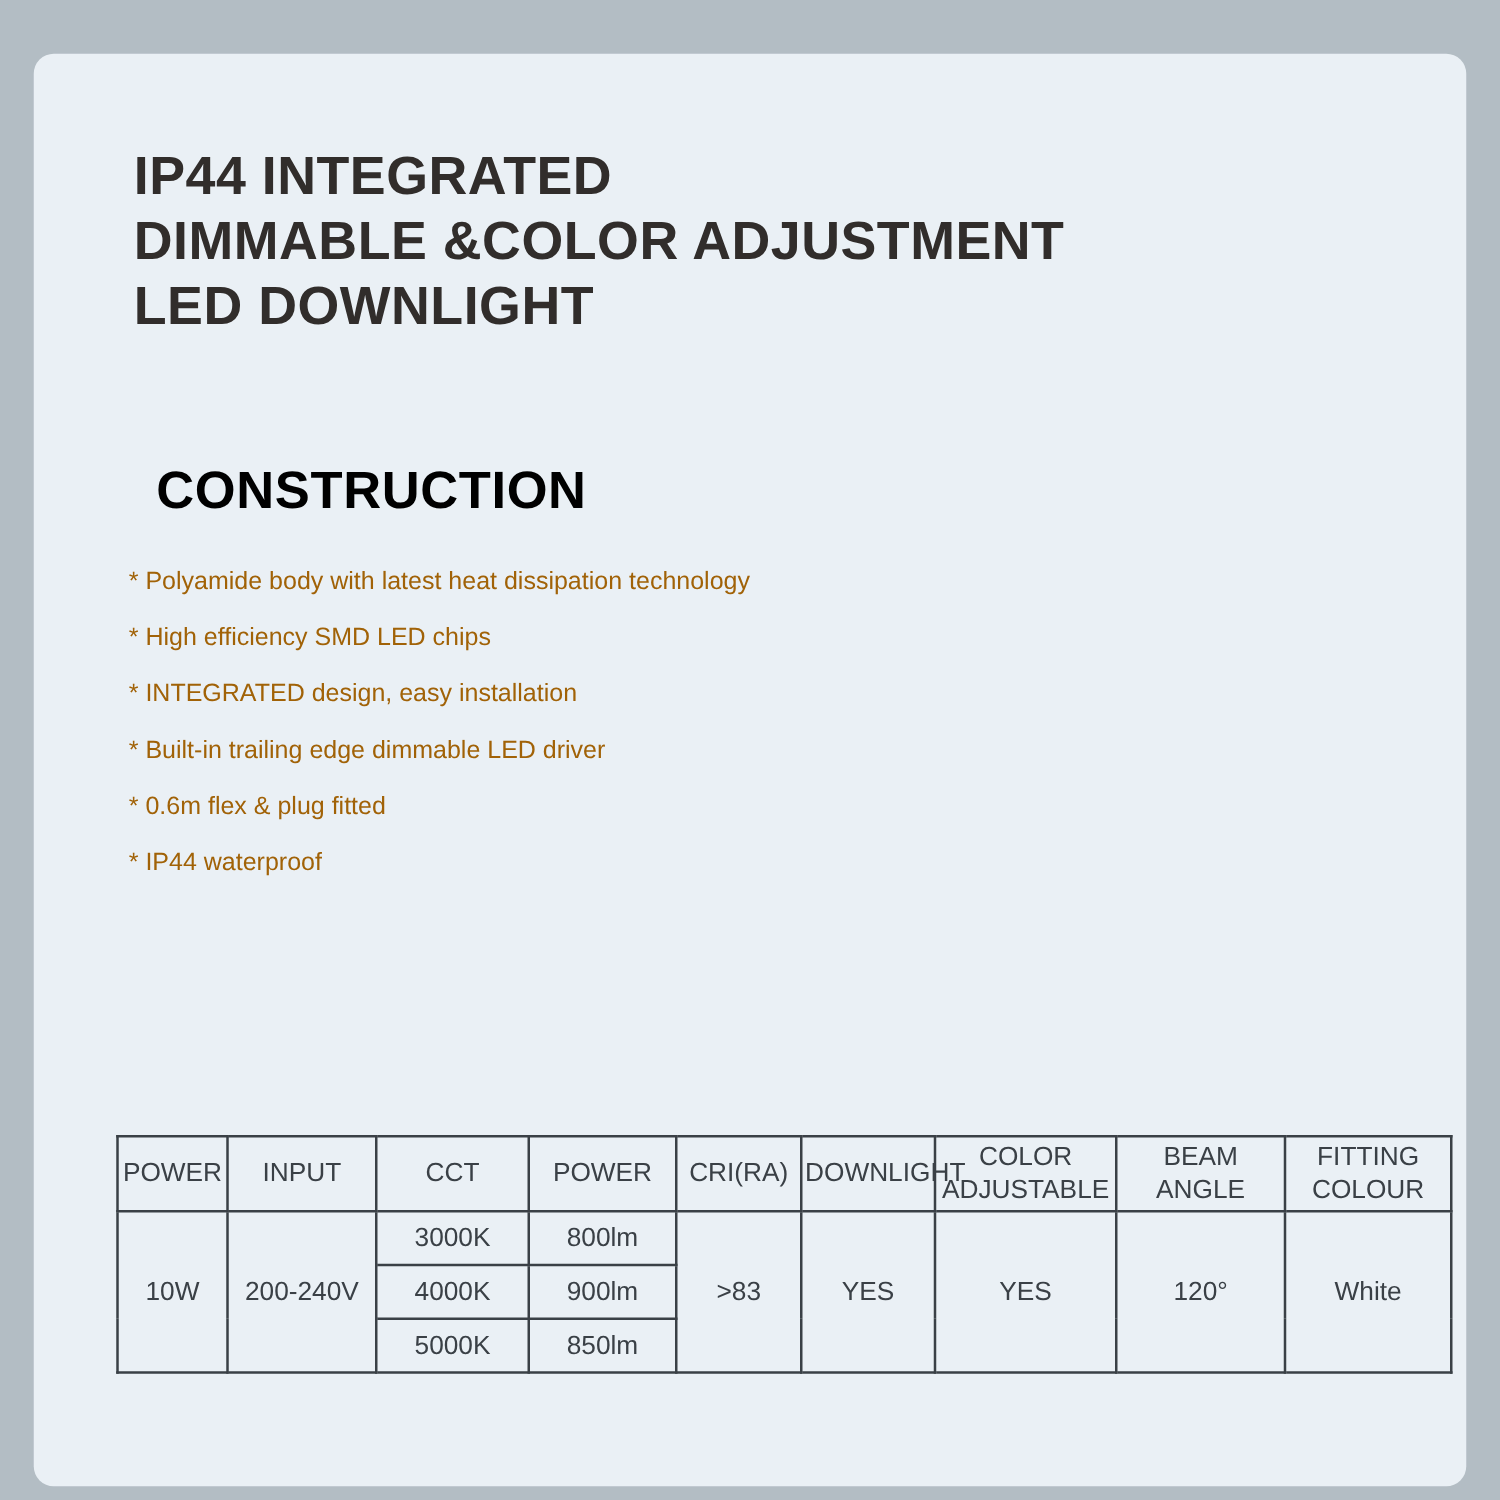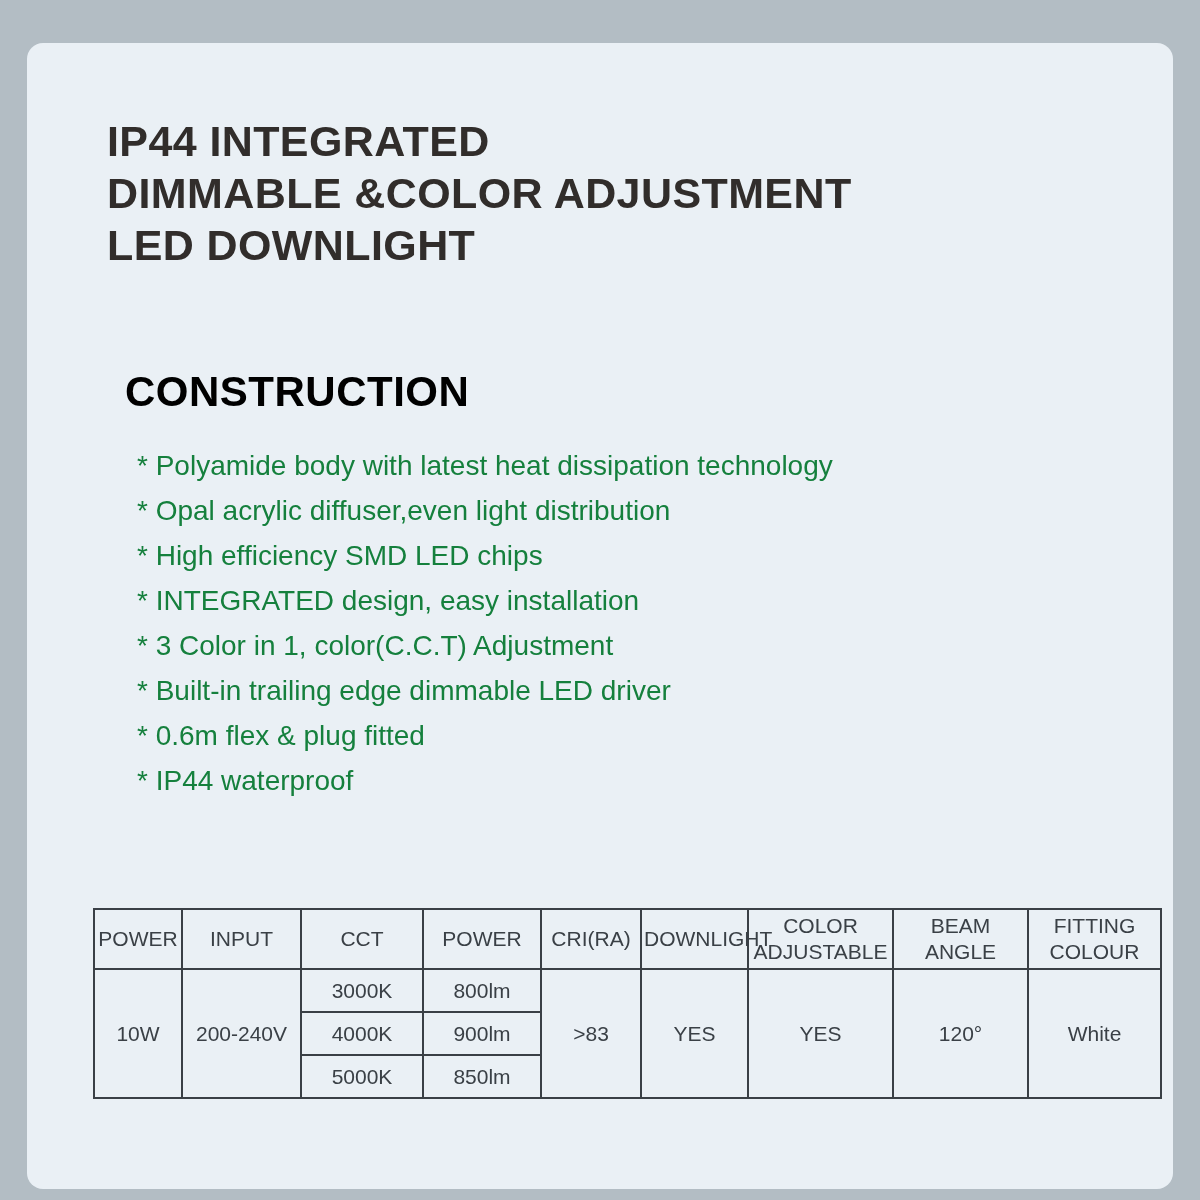--- a/index.html
+++ b/index.html
@@ -68,26 +68,25 @@
 
   .feature-list {
     position: absolute;
     left: 76px;
     top: 400px;
     width: 1040px;
     list-style: none;
   }
 
   .feature-item {
-    font-size: 28px;
+    font-size: 20px;
     line-height: 45px;
-    color: #15803d;
+    color: #a16207;
     white-space: nowrap;
     font-family: "Liberation Sans", sans-serif;
-    margin-left: 34px;
   }
 
   
   .spec-table-wrap {
     position: absolute;
     left: 66px;
     top: 865px;
     width: 1067px;
   }
 
@@ -142,24 +141,22 @@
     <div class="title-block">
       <div class="title-line">IP44  INTEGRATED</div>
       <div class="title-line">DIMMABLE &amp;COLOR ADJUSTMENT</div>
       <div class="title-line">LED DOWNLIGHT</div>
     </div>
 
     <div class="section-heading">CONSTRUCTION</div>
 
     <ul class="feature-list">
       <li class="feature-item">* Polyamide body with latest heat dissipation technology</li>
-      <li class="feature-item">* Opal acrylic diffuser,even light distribution</li>
       <li class="feature-item">* High efficiency SMD LED chips</li>
       <li class="feature-item">* INTEGRATED design, easy  installation</li>
-      <li class="feature-item">* 3  Color  in  1, color(C.C.T)  Adjustment</li>
       <li class="feature-item">* Built-in  trailing  edge  dimmable LED driver</li>
       <li class="feature-item">* 0.6m flex &amp; plug fitted</li>
       <li class="feature-item">* IP44 waterproof</li>
     </ul>
 
     <div class="spec-table-wrap">
       <table class="spec-table">
         <colgroup>
           <col class="col-power">
           <col class="col-input">

